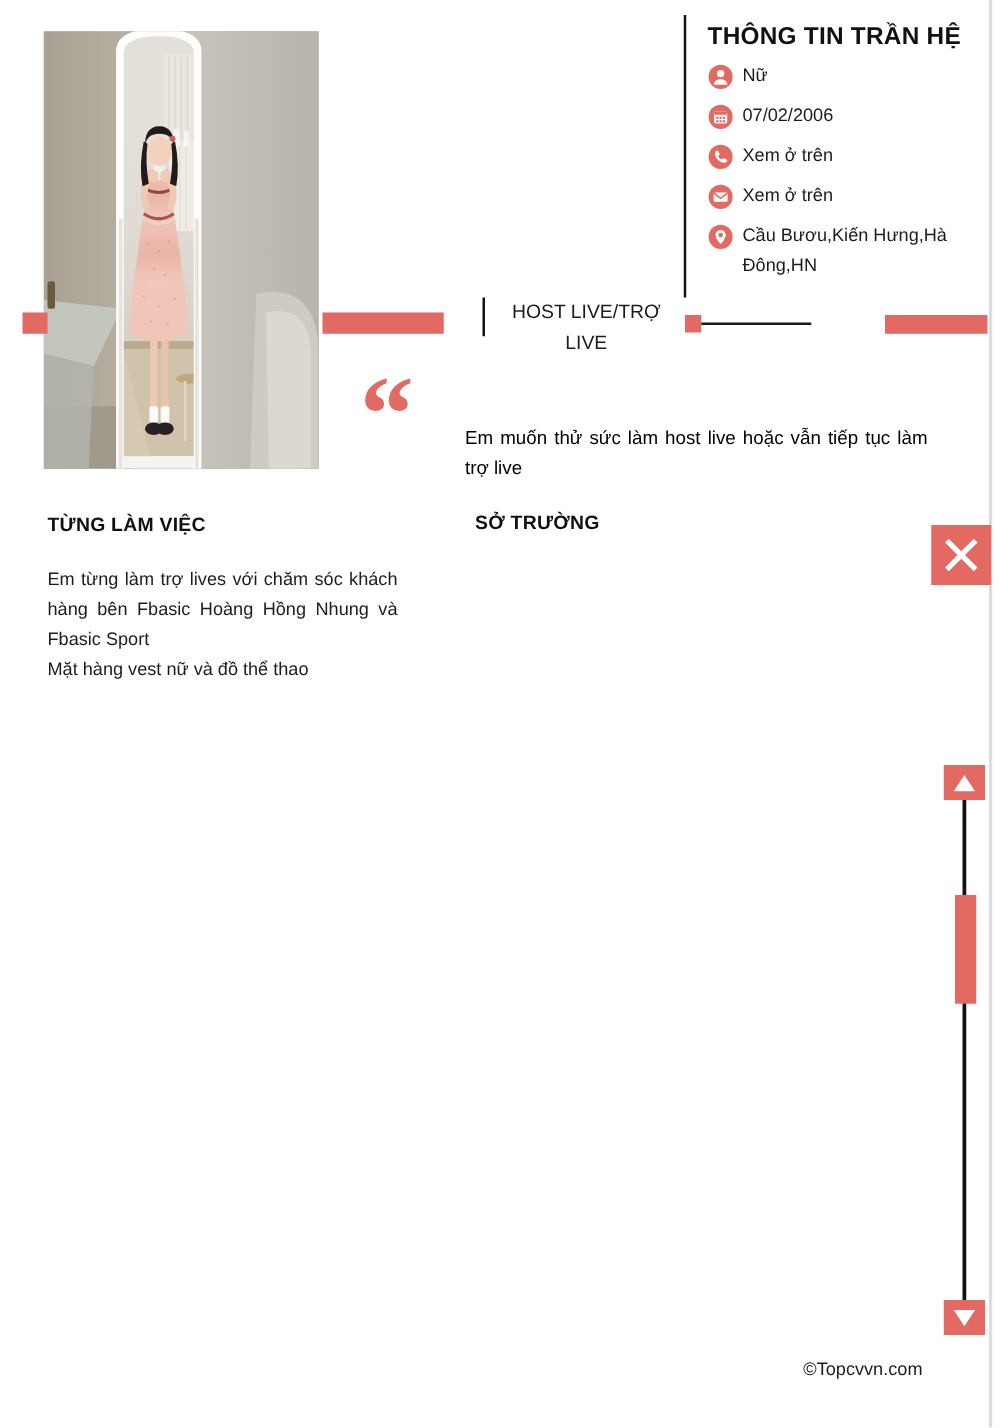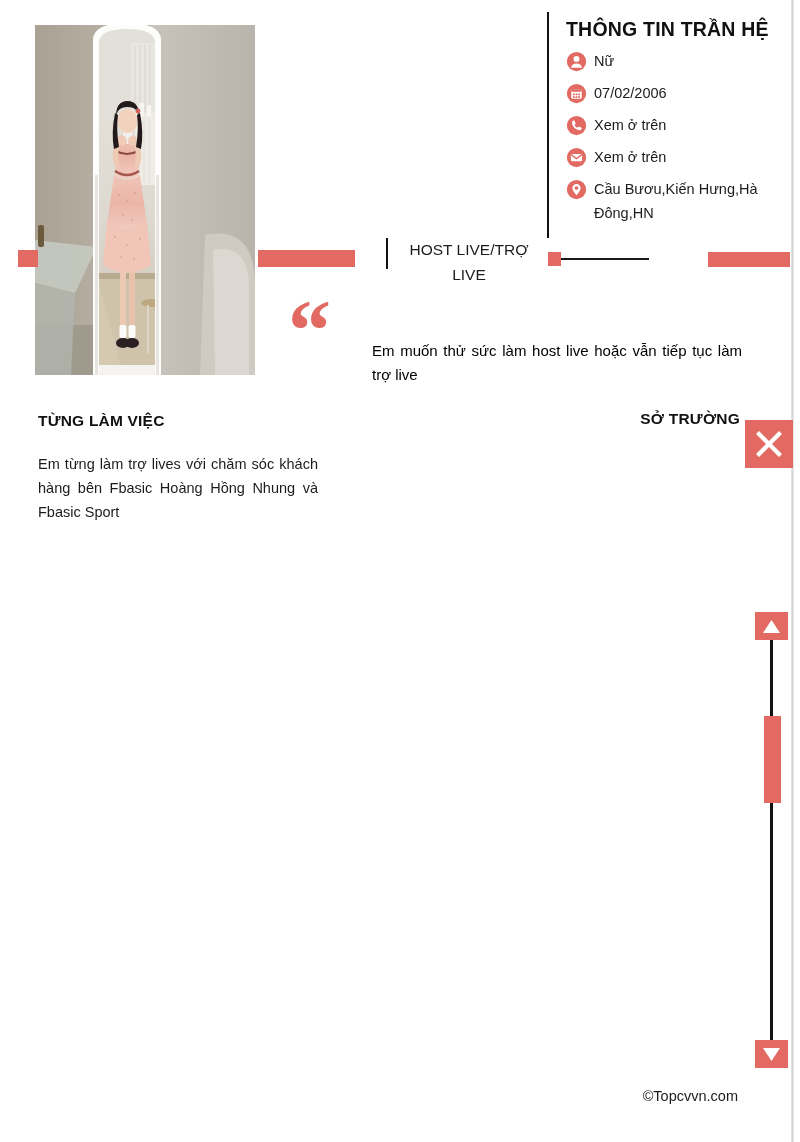--- a/index.html
+++ b/index.html
@@ -118,21 +118,21 @@
     position: absolute; left: 38px; top: 412px; width: 280px;
   }
   .section-right {
     position: absolute; left: 380px; top: 410px; width: 360px;
   }
   .section-title {
     font-size: 15.5px; font-weight: bold; color: #111;
     letter-spacing: 0.2px;
   }
   .section-left .section-title { margin-bottom: 22px; }
-  .section-right .section-title { margin-bottom: 0; text-align: right; }
+  .section-right .section-title { margin-bottom: 0; }
   .section-body {
     font-size: 14.5px; color: #1c1c1c; line-height: 1.66;
     text-align: justify;
   }
   .section-body .last-line { text-align: left; }
 
   
   .close-btn {
     position: absolute; left: 745px; top: 420px;
     width: 48px; height: 48px; background: #e26a63;
@@ -356,20 +356,21 @@
   <div class="role-divider"></div>
   <div class="role-text">HOST LIVE/TRỢ LIVE</div>
 
   <div class="quote-mark">“</div>
   <div class="quote-text">Em muốn thử sức làm host live hoặc vẫn tiếp tục làm trợ live</div>
 
   <div class="section-left">
     <div class="section-title">TỪNG LÀM VIỆC</div>
     <div class="section-body">
       <div>Em từng làm trợ lives với chăm sóc khách hàng bên Fbasic Hoàng Hồng Nhung và Fbasic Sport</div>
+      <div class="last-line">Mặt hàng vest nữ và đồ thể thao</div>
     </div>
   </div>
 
   <div class="section-right">
     <div class="section-title">SỞ TRƯỜNG</div>
   </div>
 
   <div class="close-btn">
     <svg width="48" height="48" viewBox="0 0 48 48">
       <path d="M14 11l10 10 10-10 3 3-10 10 10 10-3 3-10-10-10 10-3-3 10-10-10-10z" fill="#ffffff"></path>

